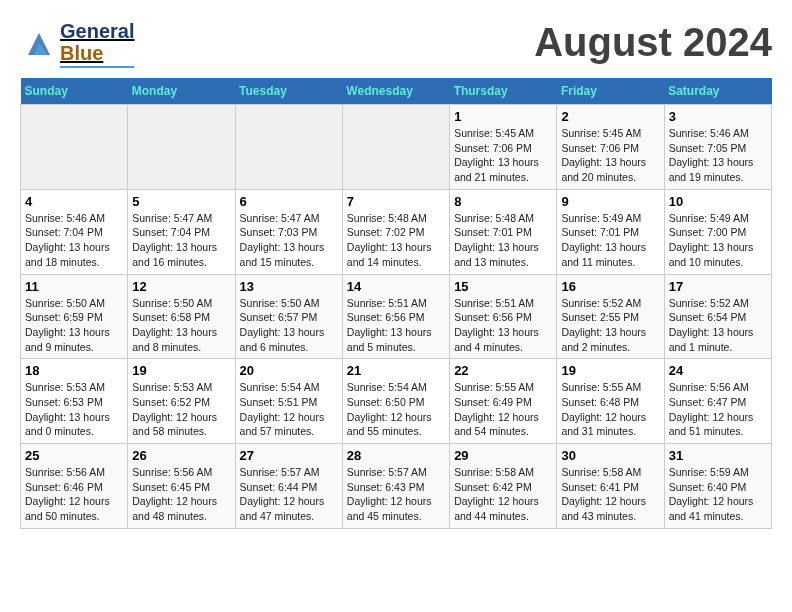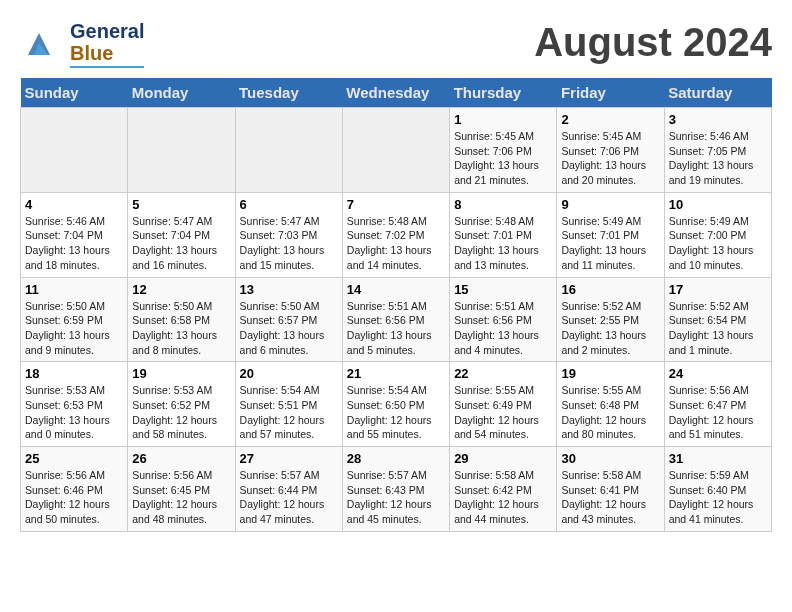--- a/index.html
+++ b/index.html
@@ -33,24 +33,24 @@
       font-size: 16px;
       color: #444;
     }
     table {
       width: 100%;
       border-collapse: collapse;
       font-size: 11px;
     }
     thead th {
       background: #2e6db4;
-      color: #e5e5e5;
+      color: #5eead4;
       padding: 6px 4px;
       text-align: left;
-      font-size: 15px;
+      font-size: 12px;
       font-weight: bold;
     }
     tbody td {
       border: 1px solid #ccc;
       vertical-align: top;
       padding: 4px;
       width: 107px;
       min-height: 80px;
       background: #fff;
     }
@@ -69,21 +69,21 @@
     }
     .empty-cell {
       background: #f0f0f0 !important;
     }
   </style>
 </head>
 <body>
 
 <div class="header">
   <div class="logo">
-    <div style="display:flex;align-items:center;gap:12px;">
+    <div style="display:flex;align-items:center;gap:2px;text-decoration:underline;">
       <svg width="38" height="38" viewBox="0 0 38 38">
         <polygon points="8,30 19,8 30,30" fill="#2e6db4" opacity="0.85"></polygon>
         <polygon points="14,30 19,18 28,30" fill="#4a9fd4"></polygon>
       </svg>
       <div>
         <div style="font-size:20px;font-weight:bold;color:#1a3a6b;line-height:1.1;">General</div>
         <div style="font-size:20px;font-weight:bold;color:#a16207;line-height:1.1;">Blue</div>
         <div style="height:2px;background:#4a9fd4;margin-top:2px;"></div>
       </div>
     </div>
@@ -269,21 +269,21 @@
           <div class="day-info">Sunrise: 5:55 AM</div>
           <div class="day-info">Sunset: 6:49 PM</div>
           <div class="day-info">Daylight: 12 hours</div>
           <div class="day-info">and 54 minutes.</div>
         </td>
         <td>
           <div class="day-number">19</div>
           <div class="day-info">Sunrise: 5:55 AM</div>
           <div class="day-info">Sunset: 6:48 PM</div>
           <div class="day-info">Daylight: 12 hours</div>
-          <div class="day-info">and 80 minutes.</div>
+          <div class="day-info">and 31 minutes.</div>
         </td>
         <td>
           <div class="day-number">24</div>
           <div class="day-info">Sunrise: 5:56 AM</div>
           <div class="day-info">Sunset: 6:47 PM</div>
           <div class="day-info">Daylight: 12 hours</div>
           <div class="day-info">and 51 minutes.</div>
         </td>
       </tr>
       <tr>

